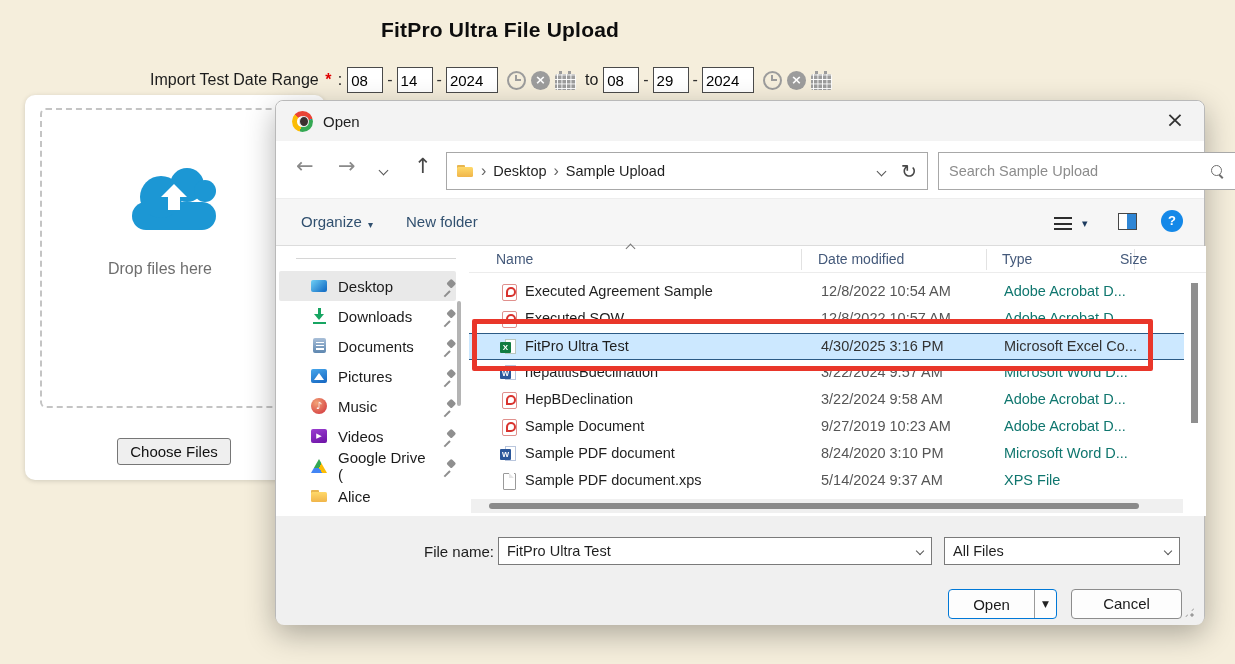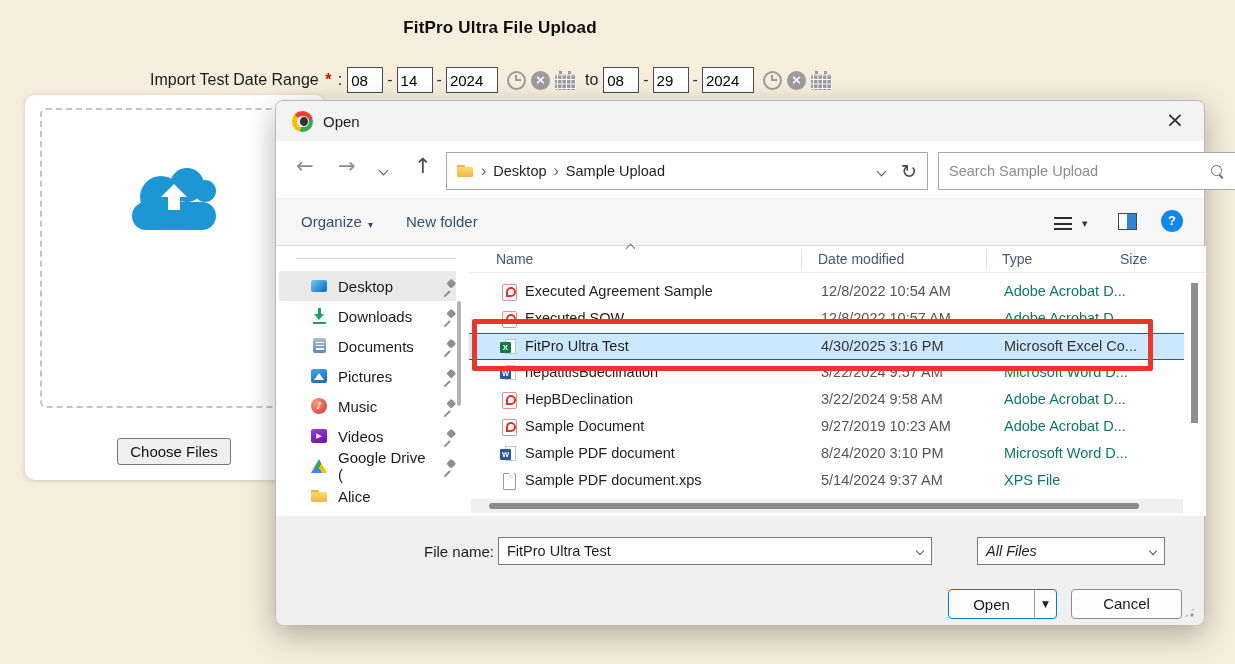--- a/index.html
+++ b/index.html
@@ -2,21 +2,21 @@
 <html style="--accent: #0078d7; --sel-bg: #cce8ff; --annot: #e9362a; --page-bg: #f5eedc;"><head>
 <meta charset="utf-8">
 <style>
   * { box-sizing: border-box; margin: 0; padding: 0; }
   html,body { width:1235px; height:664px; }
   body { font-family:"Liberation Sans", sans-serif; }
   #canvas { position:relative; width:1235px; height:664px; background:var(--page-bg,#f5eedc); overflow:hidden; }
 
   
   .page-title { position:absolute; left:0; top:18px; width:1000px; text-align:center;
-    font-size:17px; font-weight:bold; color:#0d0d0d; letter-spacing:.2px; }
+    font-size:21px; font-weight:bold; color:#0d0d0d; letter-spacing:.2px; }
 
   .date-row { position:absolute; left:150px; top:63px; height:34px; display:flex; align-items:center; gap:5px;
     font-size:16px; color:#1c1c1c; }
   .dr-label { white-space:nowrap; }
   .req { color:#e00000; font-weight:bold; margin:0 2px; }
   .di { border:1px solid #4a4a4a; background:#fff; height:26px; font-size:15px; padding:0 3px;
     font-family:"Liberation Sans",sans-serif; color:#000; }
   .w-mm { width:36px; } .w-yy { width:52px; }
   .dash { color:#333; margin:0 -1px; }
   .dico-group { display:flex; align-items:center; gap:5px; margin:0 4px; }
@@ -185,21 +185,21 @@
   .h-thumb { position:absolute; left:18px; top:4px; width:650px; height:6px; background:#8a8a8a; border-radius:3px; }
 
   
   .dlg-footer { position:absolute; left:0; right:0; top:415px; height:109px; background:#f0f0f0; border-radius:0 0 8px 8px; }
   .fn-label { position:absolute; left:148px; top:27px; font-size:15px; color:#1c1c1c; }
   .combo { position:absolute; top:21px; height:28px; background:#fff; border:1px solid #7a7a7a;
     display:flex; align-items:center; padding:0 8px; font-size:14.5px; color:#1f1f1f; }
   .combo .chev { margin-left:auto; width:6px; height:6px; border-color:#555; }
   .fn-combo { left:222px; width:434px; }
   .fn-combo input { border:none; outline:none; flex:1; font-size:14.5px; font-family:"Liberation Sans",sans-serif; color:#1f1f1f; }
-  .ft-combo { left:701px; width:188px;font-style:italic; }
+  .ft-combo { left:668px; width:236px; }
   .btn-open { position:absolute; left:672px; top:73px; width:109px; height:30px; background:#fdfdfd;
     border:1.6px solid var(--accent,#0078d7); border-radius:4px; display:flex; align-items:center; font-size:15px; color:#1a1a1a; }
   .btn-open .lbl { flex:1; text-align:center; }
   .btn-open .split { width:22px; align-self:stretch; border-left:1px solid #9a9a9a; display:flex; align-items:center;
     justify-content:center; font-size:9px; color:#222; font-family:"DejaVu Sans",sans-serif; }
   .btn-cancel { position:absolute; left:795px; top:73px; width:111px; height:30px; background:#fdfdfd;
     border:1.4px solid #8c8c8c; border-radius:4px; text-align:center; font:15px/27px "Liberation Sans",sans-serif; color:#1a1a1a; }
   .grip { position:absolute; right:8px; bottom:6px; width:13px; height:13px;
     background:radial-gradient(circle 1.6px, #9a9a9a 98%, transparent) 0 0/6px 6px; clip-path:polygon(100% 0,100% 100%,0 100%); }
 
@@ -246,20 +246,21 @@
   <div class="upload-card">
     <div class="dropzone">
       <div class="cloud-wrap">
         <span class="c1"></span>
           <span class="c2"></span>
           <span class="c3"></span>
           <span class="c4"></span>
         <span class="cloud-arrow"></span>
           <span class="cloud-stem"></span>
       </div>
+      <div class="drop-text">Drop files here</div>
     </div>
     <button class="choose-btn">Choose Files</button>
   </div>
 
   <div class="dialog">
 
     <div class="titlebar">
       <span class="chrome-ico"></span>
       <span class="title-text">Open</span>
       <span class="close-x">×</span>

